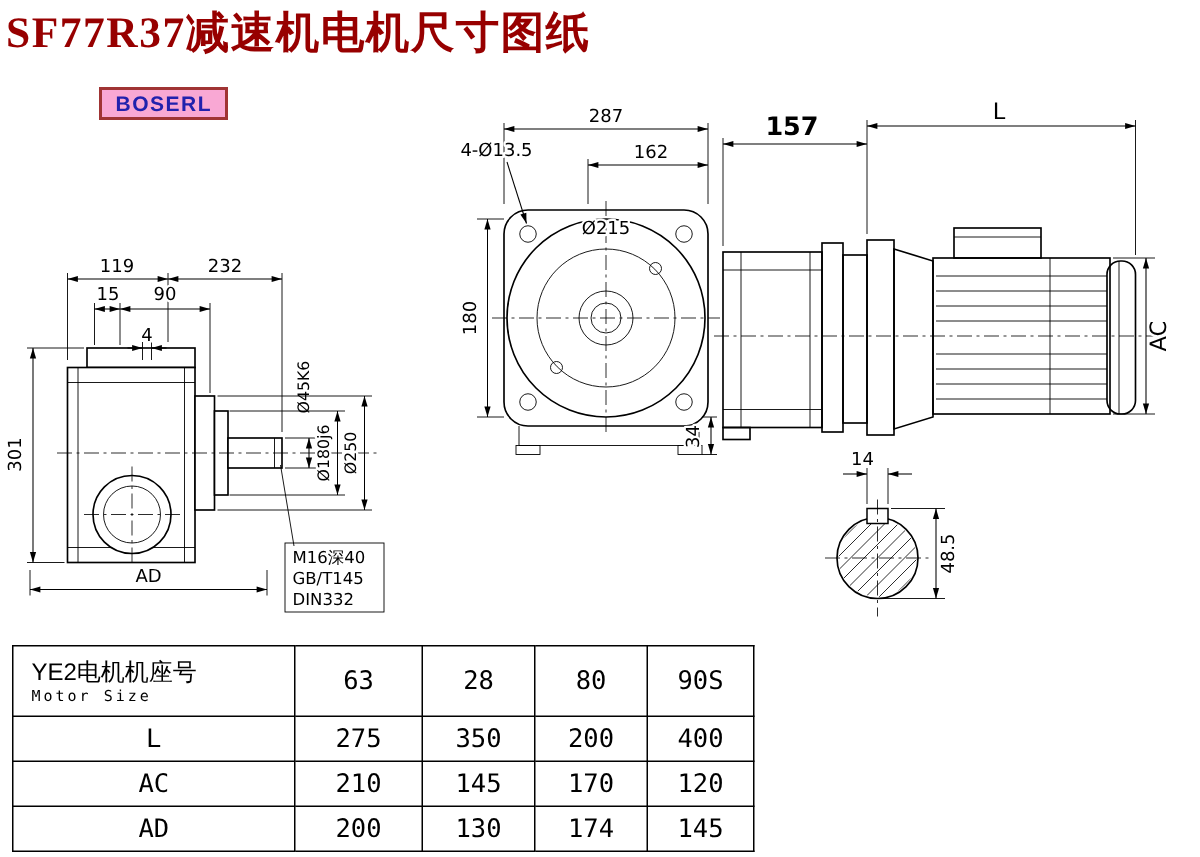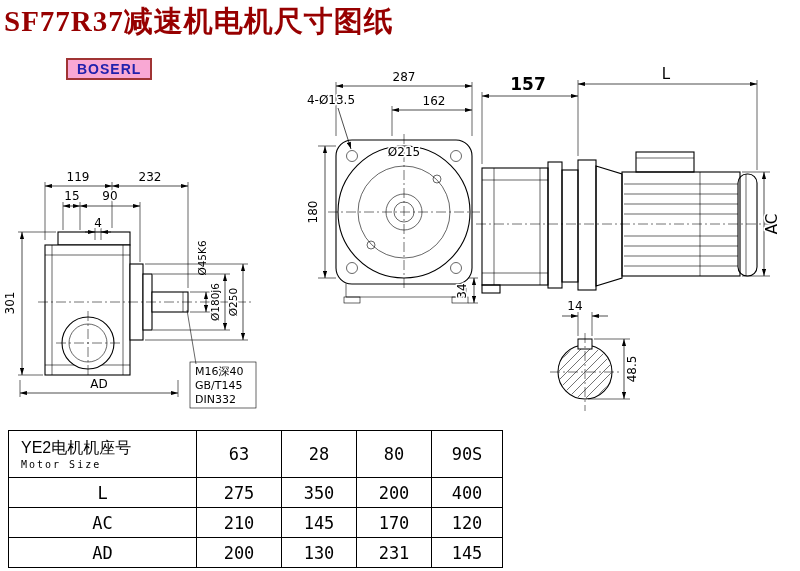--- a/index.html
+++ b/index.html
@@ -276,18 +276,18 @@
         <td>AC</td>
         <td>210</td>
         <td>145</td>
         <td>170</td>
         <td>120</td>
       </tr>
       <tr>
         <td>AD</td>
         <td>200</td>
         <td>130</td>
-        <td>231</td>
+        <td>174</td>
         <td>145</td>
       </tr>
     </tbody>
   </table>
 </div>
 
 </body></html>

